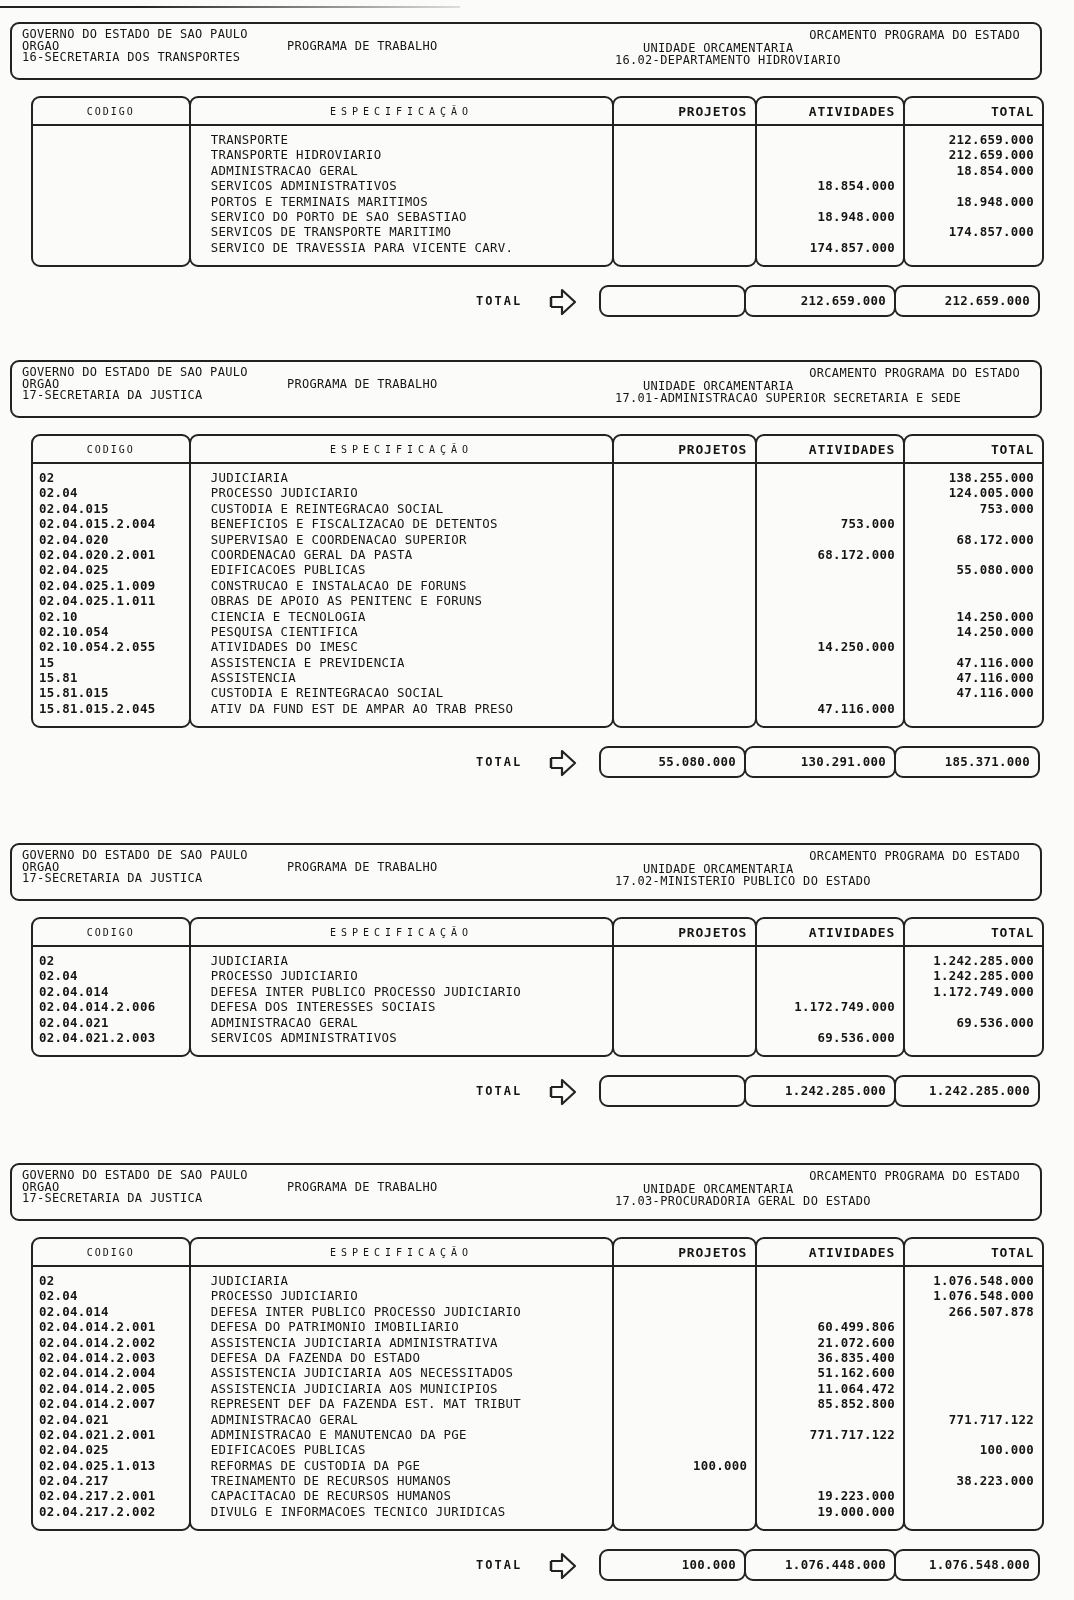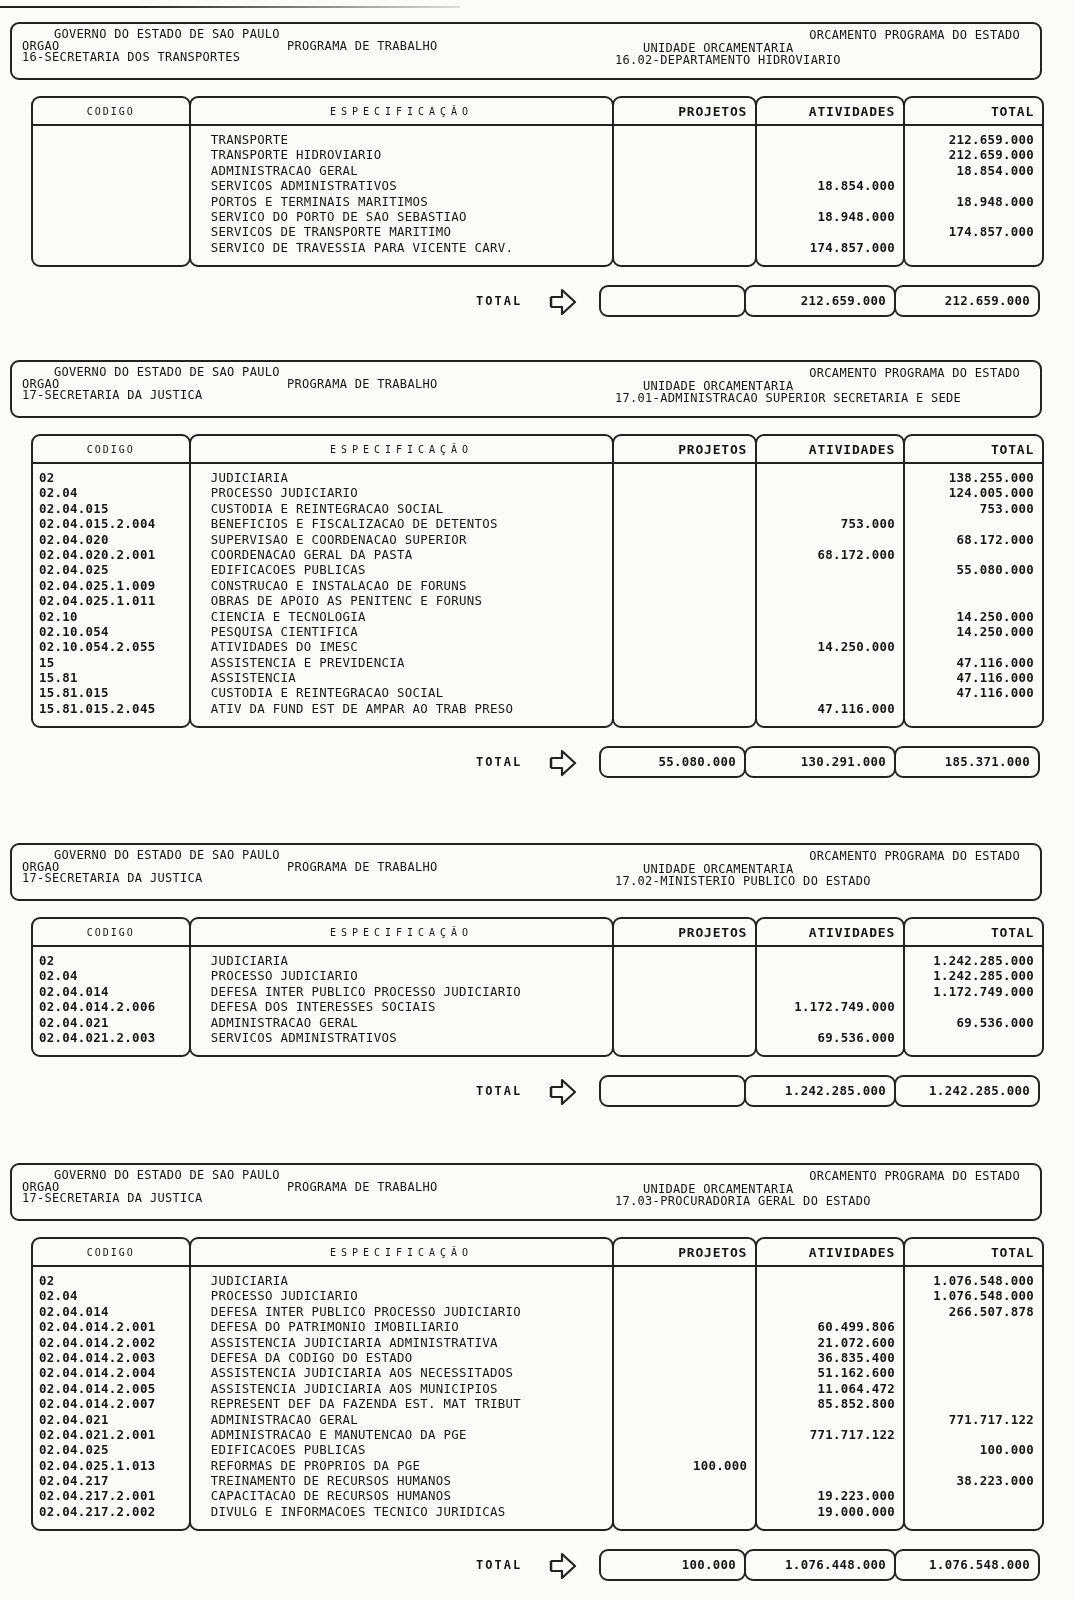--- a/index.html
+++ b/index.html
@@ -6,21 +6,21 @@
   body {
     width:1074px; height:1600px; background:#fbfbf9; position:relative; overflow:hidden;
     font-family:"DejaVu Sans Mono","Liberation Mono",monospace; color:#151515;
   }
   .topline { position:absolute; left:0; top:6px; width:460px; height:2px; background:linear-gradient(90deg,#222 0%,#222 30%,#ddd 100%); }
   .section { position:absolute; left:10px; width:1032px; }
   .hdr {
     position:relative; border:2px solid #222; border-radius:9px; height:54px;
     font-size:12px; line-height:14px; letter-spacing:0.3px;
   }
-  .hdr .l1 { position:absolute; left:10px; top:3px;margin-left:32px; }
+  .hdr .l1 { position:absolute; left:10px; top:3px; }
   .hdr .l2 { position:absolute; left:10px; top:15px; }
   .hdr .l3 { position:absolute; left:10px; top:26px; }
   .hdr .prog { position:absolute; left:275px; top:15px; }
   .hdr .orc { position:absolute; right:20px; top:4px;margin-left:40px; }
   .hdr .uo { position:absolute; left:631px; top:17px; }
   .hdr .uoname { position:absolute; left:603px; top:29px; }
 
   .tbl { position:relative; display:flex; margin-top:16px;padding-left:21px; }
   .col {
     border:2px solid #222; border-radius:9px; position:relative; box-sizing:border-box;
@@ -353,28 +353,28 @@
         </div>
     </div>
     <div class="col c-esp">
       <div class="h">ESPECIFICAÇÃO</div>
       <div class="rows">
           <div class="r">JUDICIARIA</div>
           <div class="r">PROCESSO JUDICIARIO</div>
           <div class="r">DEFESA INTER PUBLICO PROCESSO JUDICIARIO</div>
           <div class="r">DEFESA DO PATRIMONIO IMOBILIARIO</div>
           <div class="r">ASSISTENCIA JUDICIARIA ADMINISTRATIVA</div>
-          <div class="r">DEFESA DA CODIGO DO ESTADO</div>
+          <div class="r">DEFESA DA FAZENDA DO ESTADO</div>
           <div class="r">ASSISTENCIA JUDICIARIA AOS NECESSITADOS</div>
           <div class="r">ASSISTENCIA JUDICIARIA AOS MUNICIPIOS</div>
           <div class="r">REPRESENT DEF DA FAZENDA EST. MAT TRIBUT</div>
           <div class="r">ADMINISTRACAO GERAL</div>
           <div class="r">ADMINISTRACAO E MANUTENCAO DA PGE</div>
           <div class="r">EDIFICACOES PUBLICAS</div>
-          <div class="r">REFORMAS DE PROPRIOS DA PGE</div>
+          <div class="r">REFORMAS DE CUSTODIA DA PGE</div>
           <div class="r">TREINAMENTO DE RECURSOS HUMANOS</div>
           <div class="r">CAPACITACAO DE RECURSOS HUMANOS</div>
           <div class="r">DIVULG E INFORMACOES TECNICO JURIDICAS</div>
         </div>
     </div>
     <div class="col c-prj">
       <div class="h">PROJETOS</div>
       <div class="rows">
           <div class="r"></div>
           <div class="r"></div>

